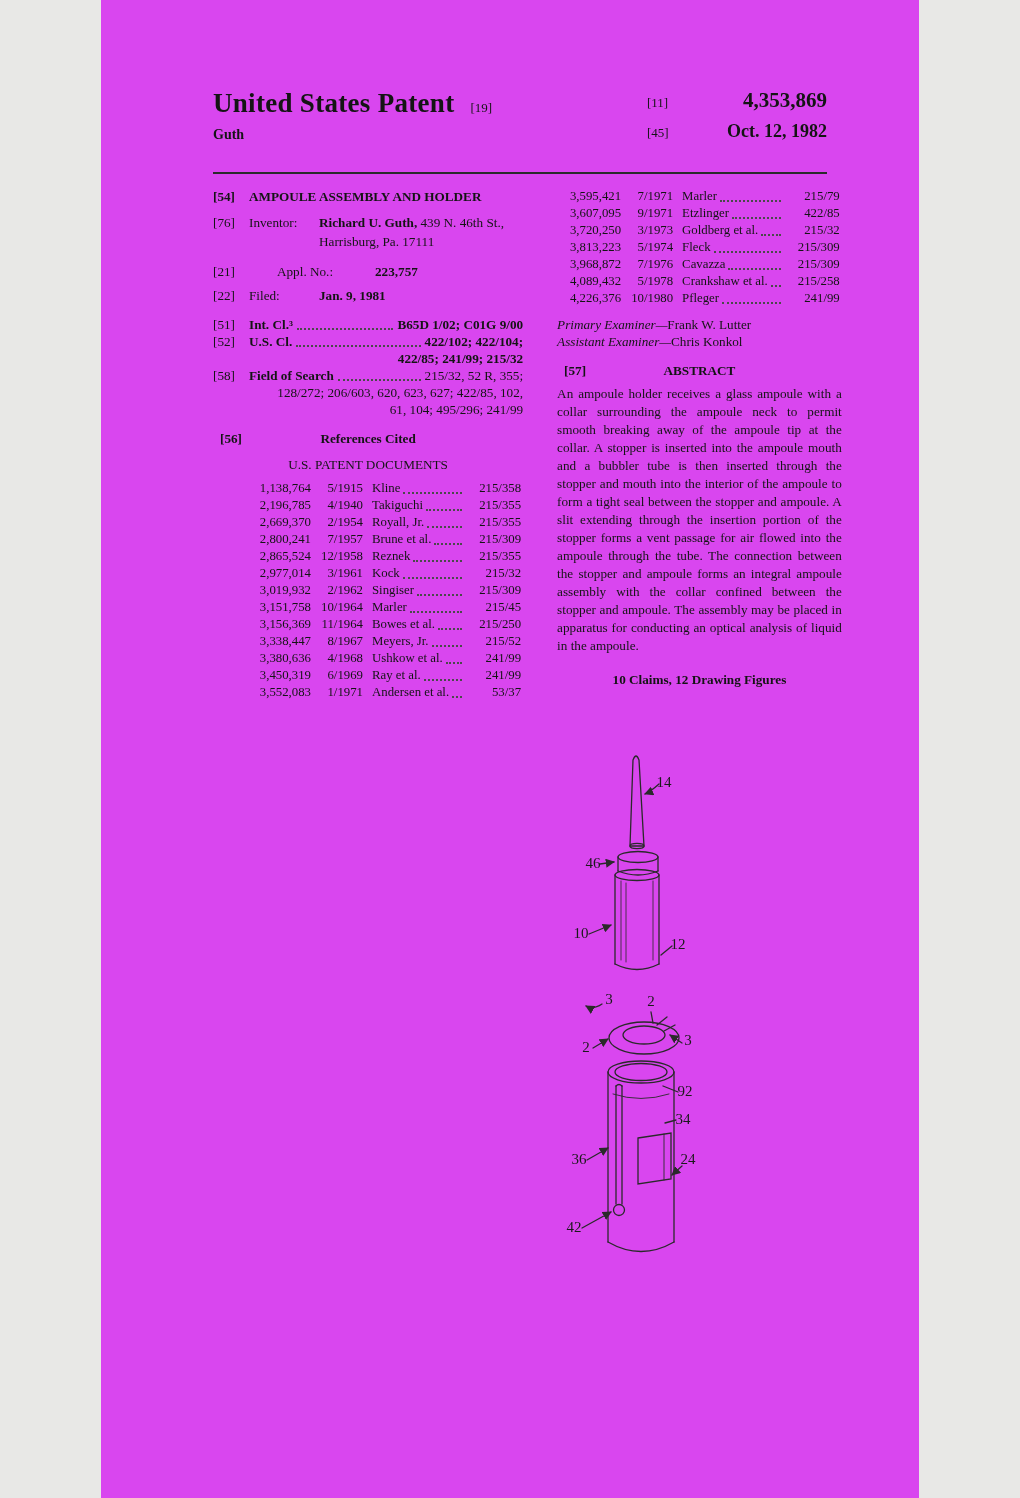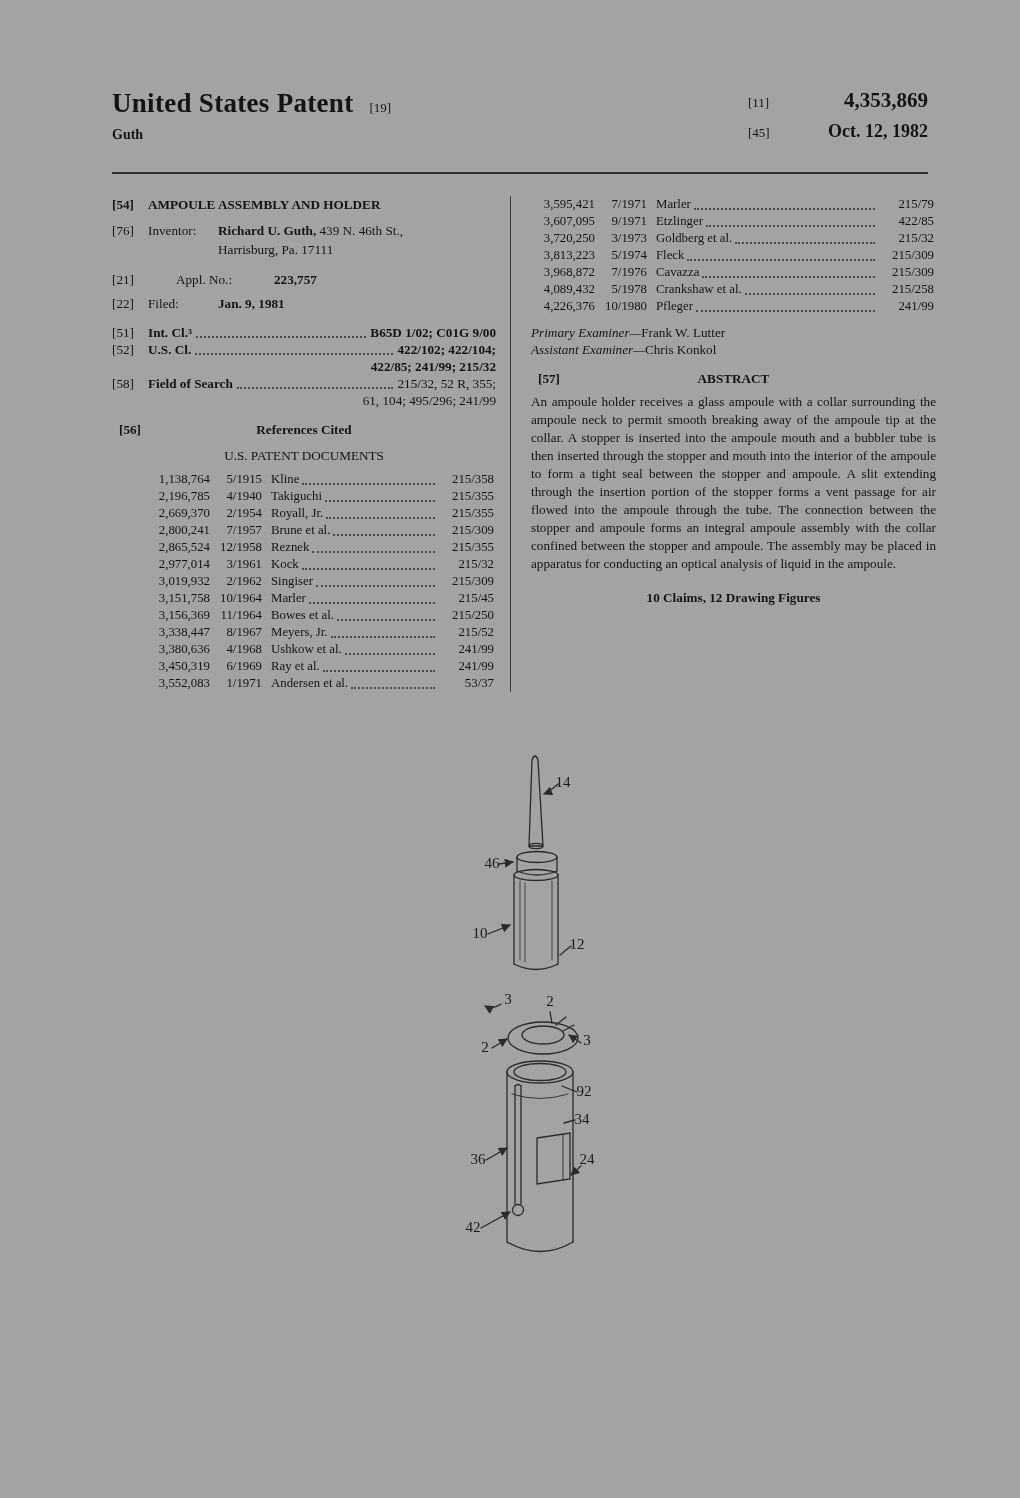--- a/index.html
+++ b/index.html
@@ -1,35 +1,35 @@
 <!DOCTYPE html>
 <html><head>
 <meta charset="utf-8">
 <style>
   html,body{margin:0;padding:0;background:#e8e8e6;}
   .page{
-    position:relative;width:1020px;height:1498px;margin:0 auto;
-    background:#a3a3a3;color:#141414;
+    position:relative;width:818px;height:1498px;margin:0 auto;
+    background:#d946ef;color:#141414;
     font-family:"Liberation Serif","DejaVu Serif",serif;
     overflow:hidden;
   }
   
   .header{position:absolute;left:112px;right:92px;top:88px;display:flex;justify-content:space-between;}
   .patent-title{font-size:27px;font-weight:bold;letter-spacing:.3px;}
   .kind-tag{font-size:13px;margin-left:12px;}
   .patent-author{font-size:14px;font-weight:bold;margin-top:8px;}
   .header-right{width:212px;}
   .hr-row{display:flex;justify-content:space-between;align-items:baseline;}
   .tag-sm{font-size:13px;margin-left:32px;}
   .patent-number{font-size:21px;font-weight:bold;}
   .patent-date{font-size:18px;font-weight:bold;}
   .hr-row + .hr-row{margin-top:8px;}
   .rule{position:absolute;left:112px;right:92px;top:172px;border-top:2px solid #2b2b2b;}
   
-  .columns{position:absolute;left:112px;right:84px;top:188px;display:flex;font-size:13.2px;line-height:17px;margin-top:8px;}
+  .columns{position:absolute;left:112px;right:84px;top:188px;display:flex;font-size:13.2px;line-height:17px;}
   .col-left{width:398px;padding-right:14px;box-sizing:border-box;}
   .divider{width:1px;background:#3a3a3a;}
   .col-right{flex:1;padding-left:20px;box-sizing:border-box;}
   .tag{display:inline-block;width:36px;flex:none;}
   .bold{font-weight:bold;}
   .row{display:flex;align-items:baseline;}
   .blk{margin-bottom:9px;}
   .inv-label{width:70px;flex:none;}
   .leader{flex:1;border-bottom:2px dotted #4a4a4a;align-self:flex-end;margin:0 4px 3px 4px;min-width:14px;}
   .cont{text-align:right;}
@@ -129,20 +129,21 @@
         <span class="bold">422/102; 422/104;</span>
       </div>
       <div class="cont bold">422/85; 241/99; 215/32</div>
 
       <div class="row">
         <span class="tag">[58]</span>
         <span class="bold">Field of Search</span>
         <span class="leader"></span>
         <span>215/32, 52 R, 355;</span>
       </div>
+      <div class="cont">128/272; 206/603, 620, 623, 627; 422/85, 102,</div>
       <div class="cont" style="margin-bottom:12px;">61, 104; 495/296; 241/99</div>
 
       <div class="center-head bold" style="margin-bottom:9px;">
         <span class="tag">[56]</span>
         <span>References Cited</span>
       </div>
 
       <div class="center-head" style="margin-bottom:7px;">
         <span>U.S. PATENT DOCUMENTS</span>
       </div>

